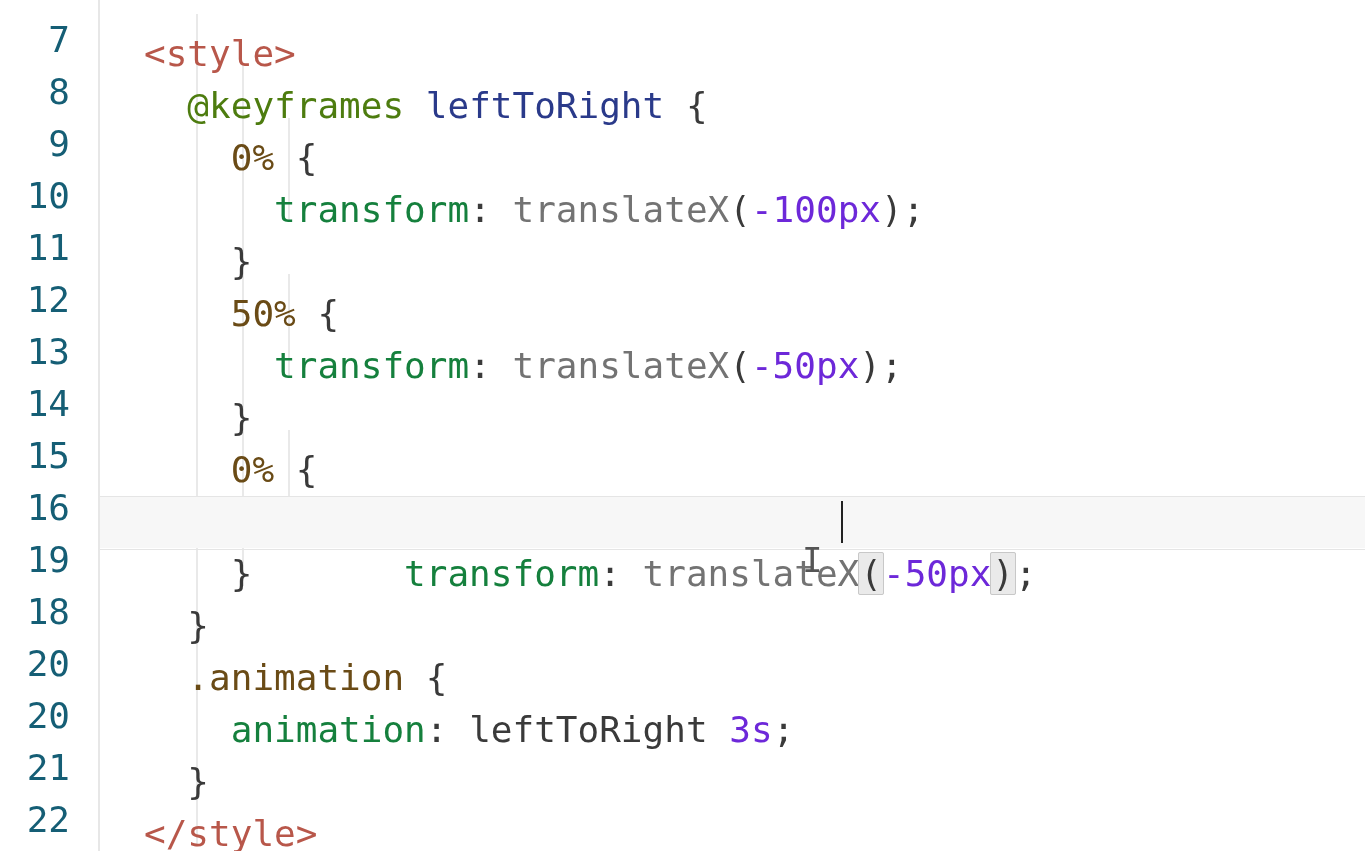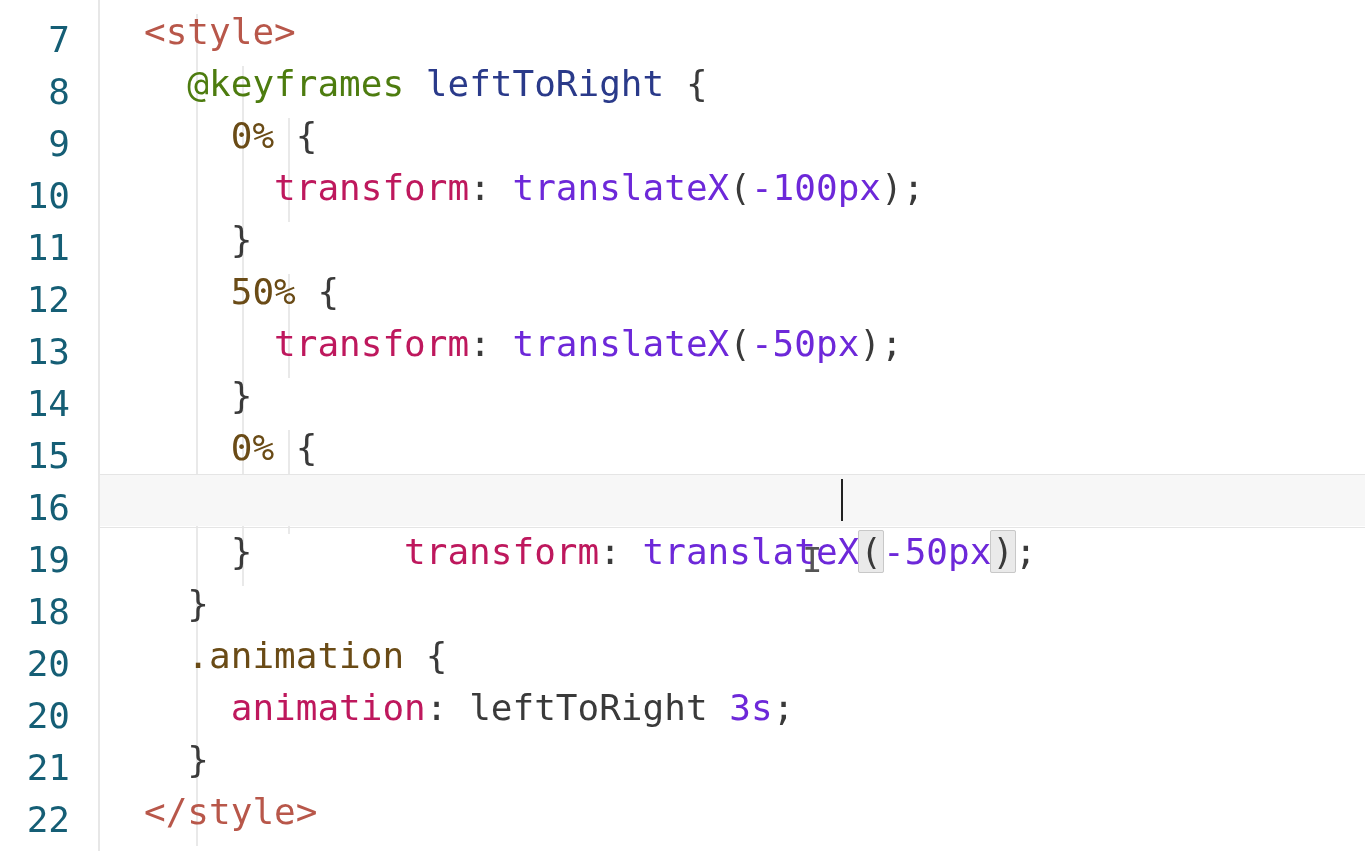--- a/index.html
+++ b/index.html
@@ -33,21 +33,21 @@
     text-align: right;
     padding-right: 28px;
     height: 52px;
     line-height: 52px;
   }
   .code {
     flex: 1;
     position: relative;
     display: flex;
     flex-direction: column;
-    padding-top: 6px;
+    padding-top: 28px;
     padding-left: 44px;
   }
   .row {
     height: 52px;
     line-height: 52px;
     white-space: pre;
     position: relative;
   }
   .row.active {
     background: #f7f7f7;
@@ -98,22 +98,22 @@
     left: 188px;
     width: 2px;
     background: #e9e9e9;
     z-index: 0;
   }
   .row > span { position: relative; z-index: 1; }
   .tag     { color: #b8574a; }
   .atrule  { color: #4d7c0f; font-weight: 500; }
   .ident   { color: #2a3a8a; }
   .sel     { color: #6a4b16; }
-  .prop    { color: #be185d; }
-  .func    { color: #6d28d9; text-align: center; }
+  .prop    { color: #15803d; }
+  .func    { color: #737373; text-align: center; }
   .num     { color: #6d28d9; }
   .punct   { color: #3a3a3a; }
   .brace   { color: #3a3a3a; }
   .name    { color: #3a3a3a; }
   .bracket-hl {
     background: #eaeaea;
     border: 1px solid #c8c8c8;
     border-radius: 2px;
     padding: 0 1px;
     margin: 0 -1px;

